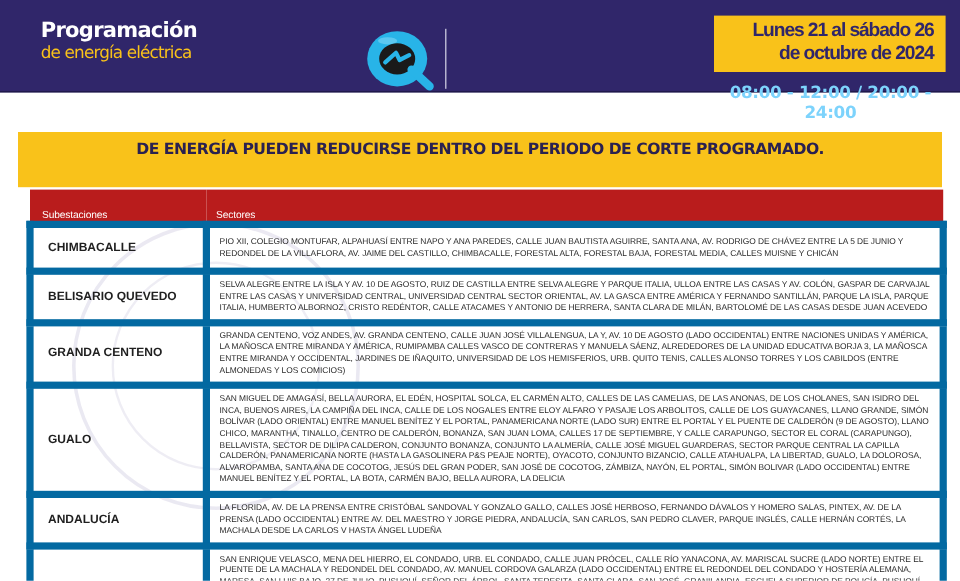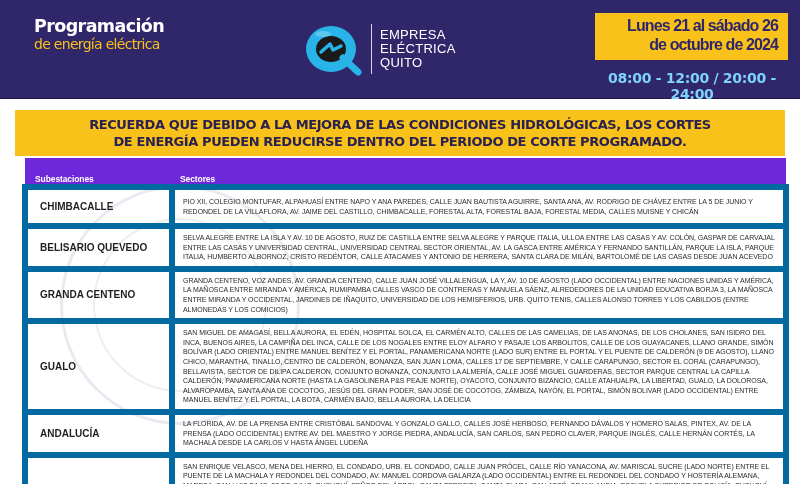--- a/index.html
+++ b/index.html
@@ -1,20 +1,20 @@
 <!DOCTYPE html>
 <html><head>
   <meta charset="utf-8">
   <style>
     * { box-sizing: border-box; margin: 0; padding: 0; }
     html, body { width: 800px; height: 484px; overflow: hidden; background: #ffffff; }
     body { font-family: "Liberation Sans", sans-serif; position: relative; }
 
     .header {
-      position: absolute; left: 0; top: 0; width: 800px; height: 99px;
+      position: absolute; left: 0; top: 0; width: 800px; height: 77px;
       background: #30266a;
       border-bottom: 1px solid #1d1745;
     }
     .title-block {
       position: absolute; left: 34px; top: 18px; width: 150px;
       font-family: "DejaVu Sans", sans-serif; font-weight: bold; line-height: 1;
     }
     .title-line1 { color: #ffffff; font-size: 17.5px; letter-spacing: -0.6px; display: block; }
     .title-line2 { color: #ffffff; font-size: 14px; letter-spacing: -0.6px; display: block; margin-top: 1px; }
     .title-line3 { color: #f9c21a; font-size: 14px; letter-spacing: -0.7px; font-weight: normal; display: block; margin-top: 1px; }
@@ -53,22 +53,22 @@
       border-radius: 50%; border: 3px solid #e6e4ef; opacity: 0.8; pointer-events: none;
     }
     .watermark .inner {
       position: absolute; left: 30px; top: 30px; width: 174px; height: 174px;
       border-radius: 50%; border: 2px solid #ebe9f2;
     }
 
     .table-wrap { position: absolute; left: 22px; top: 158px; width: 767px; }
     table { width: 100%; border-collapse: collapse; table-layout: fixed; }
     th {
-      background: #6d28d9; color: #ffffff; text-align: left;
-      font-family: "Liberation Sans", sans-serif; font-weight: bold;
+      background: #b91c1c; color: #ffffff; text-align: left;
+      font-family: "Liberation Sans", sans-serif; font-weight: normal;
       font-size: 8.5px; height: 18px; padding: 16px 0 0 10px; letter-spacing: -0.1px;
     }
     th.col2 { padding-left: 8px; }
     td { border: 6px solid #0369a1; vertical-align: middle; }
     td.sub {
       width: 135px; padding-left: 12px;
       font-family: "Liberation Sans", sans-serif; font-weight: bold; font-size: 10px; color: #1f1f1f;
       background: transparent;
     }
     td.sec {
@@ -93,35 +93,29 @@
   </div>
 
   <svg class="logo" viewBox="0 0 62 56">
     <ellipse cx="28" cy="27" rx="25" ry="23" fill="#28b4e8"></ellipse>
     <ellipse cx="28" cy="27" rx="15" ry="13" fill="#1a1a1a"></ellipse>
     <path d="M18 30 L27 22 L30 28 L38 24" stroke="#28b4e8" stroke-width="3.5" fill="none" stroke-linecap="round" stroke-linejoin="round"></path>
     <path d="M40 36 L55 50" stroke="#28b4e8" stroke-width="7" stroke-linecap="round"></path>
     <ellipse cx="20" cy="12" rx="8" ry="3" fill="#7fd6f5" opacity="0.6"></ellipse>
   </svg>
   <div class="logo-divider"></div>
-  <div class="logo-text">
-    <span>EMPRESA</span>
-    <span>ELÉCTRICA</span>
-    <span>QUITO</span>
-  </div>
 
   <div class="date-box">
     <span>Lunes 21 al sábado 26</span>
     <span>de octubre de 2024</span>
   </div>
   <div class="time-range">08:00 - 12:00 / 20:00 - 24:00</div>
 </div>
 
 <div class="notice">
-  <span>RECUERDA QUE DEBIDO A LA MEJORA DE LAS CONDICIONES HIDROLÓGICAS, LOS CORTES</span>
   <span>DE ENERGÍA PUEDEN REDUCIRSE DENTRO DEL PERIODO DE CORTE PROGRAMADO.</span>
 </div>
 
 <div class="watermark">
   <div class="inner"></div>
 </div>
 
 <div class="table-wrap">
   <table>
     <thead>

